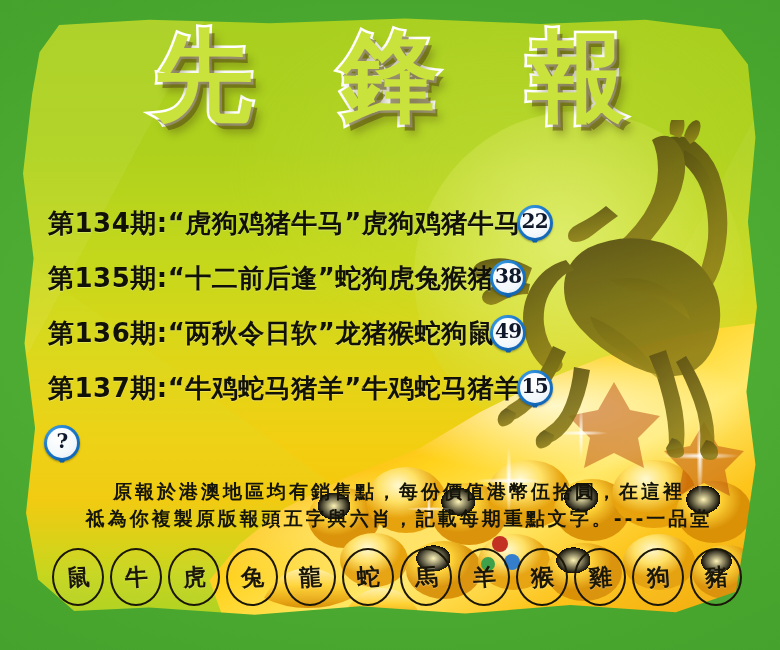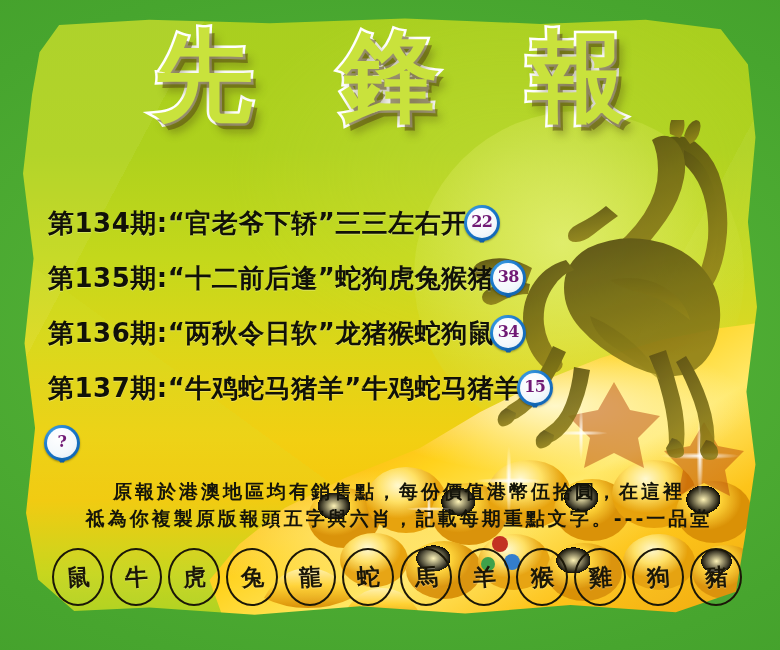--- a/index.html
+++ b/index.html
@@ -155,23 +155,23 @@
     background: radial-gradient(circle at 38% 30%, #ffffff 0%, #f3f8fc 60%, #dfe9f2 100%);
   }
   .badge .num {
     position: absolute;
     left: 0; top: 0;
     width: 36px; height: 33px;
     display: flex;
     align-items: center;
     justify-content: center;
     font-family: "DejaVu Serif", "Liberation Serif", serif;
-    font-size: 16px;
+    font-size: 20px;
     font-weight: 700;
-    color: #701a75;
+    color: #0f172a;
     letter-spacing: -0.5px;
   }
 
   
   .horse {
     position: absolute;
     left: 470px;
     top: 120px;
     width: 300px;
     height: 340px;
@@ -382,21 +382,21 @@
     </g>
   </svg>
 
   <div class="title-wrap">
     <div class="title">先 鋒 報</div>
   </div>
 
   <div class="rows">
 
     <div class="row">
-      <span class="row-text">第134期:“官老爷下轿”三三左右开</span>
+      <span class="row-text">第134期:“虎狗鸡猪牛马”虎狗鸡猪牛马</span>
       <span class="badge">
         <span class="dome"></span>
         <span class="skirt"></span>
         <span class="inner"></span>
         <span class="num">22</span>
       </span>
     </div>
 
     <div class="row">
       <span class="row-text">第135期:“十二前后逢”蛇狗虎兔猴猪</span>
@@ -407,21 +407,21 @@
         <span class="num">38</span>
       </span>
     </div>
 
     <div class="row">
       <span class="row-text">第136期:“两秋令日软”龙猪猴蛇狗鼠</span>
       <span class="badge">
         <span class="dome"></span>
         <span class="skirt"></span>
         <span class="inner"></span>
-        <span class="num">34</span>
+        <span class="num">49</span>
       </span>
     </div>
 
     <div class="row">
       <span class="row-text">第137期:“牛鸡蛇马猪羊”牛鸡蛇马猪羊</span>
       <span class="badge">
         <span class="dome"></span>
         <span class="skirt"></span>
         <span class="inner"></span>
         <span class="num">15</span>

